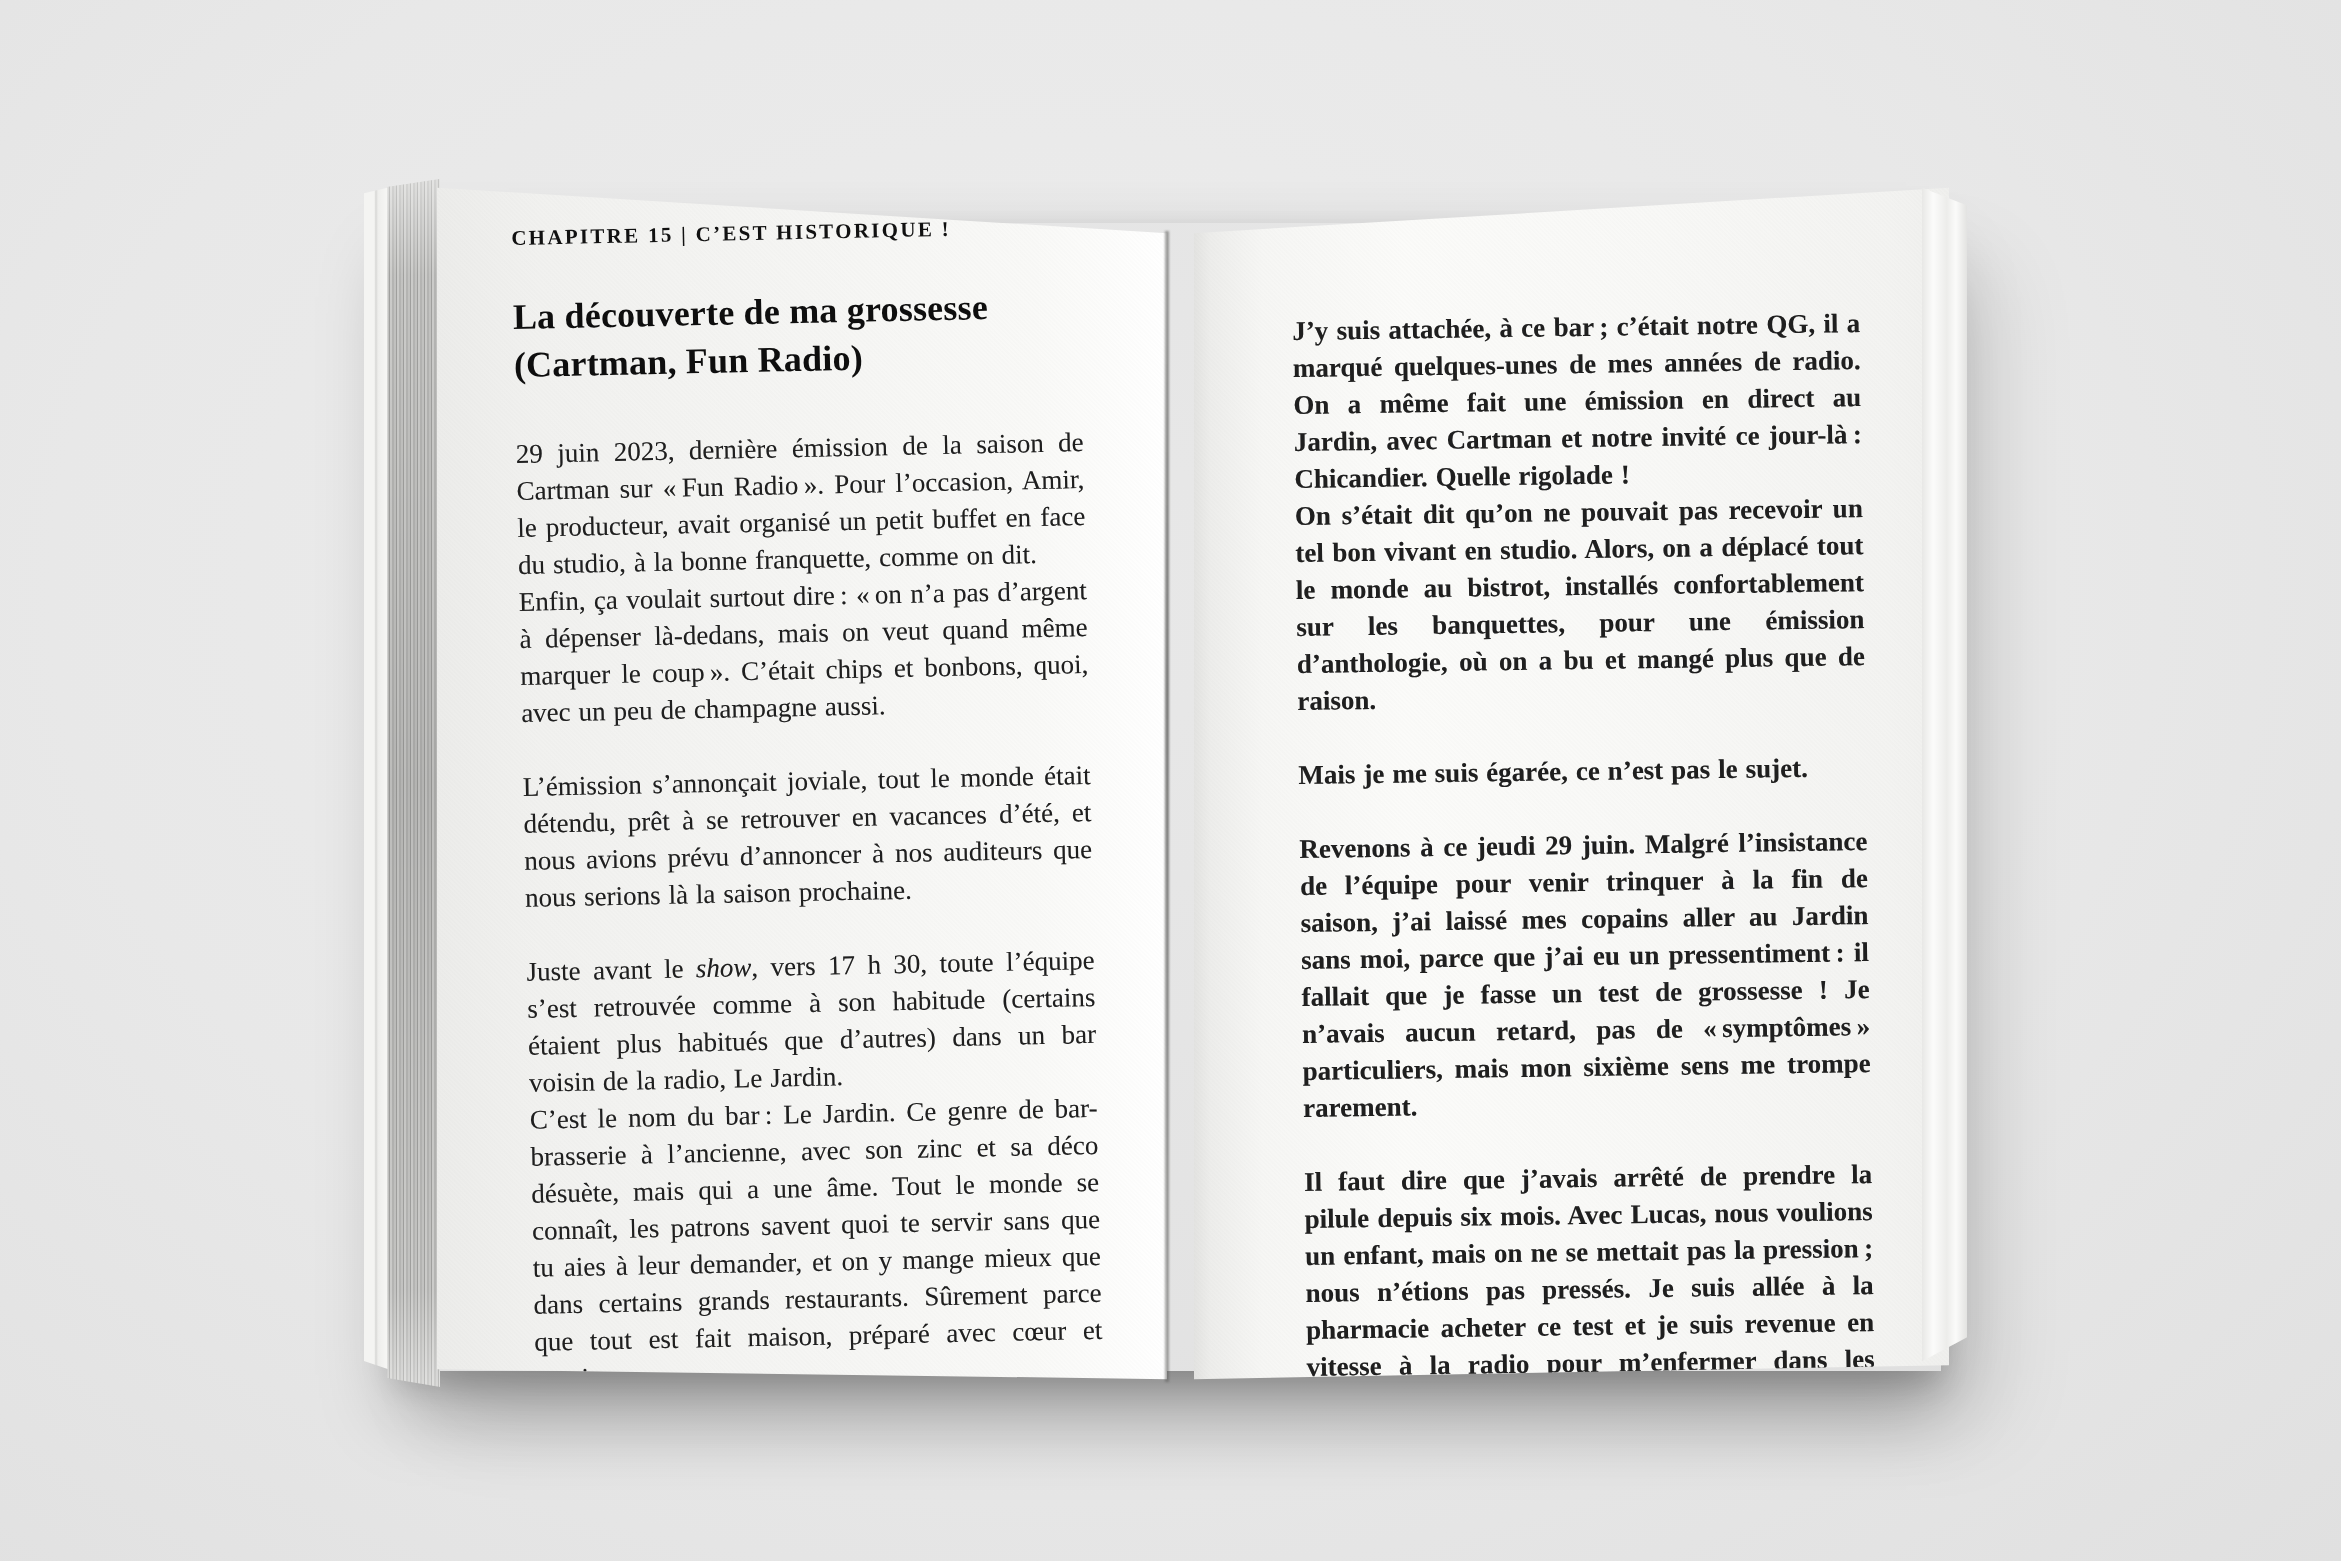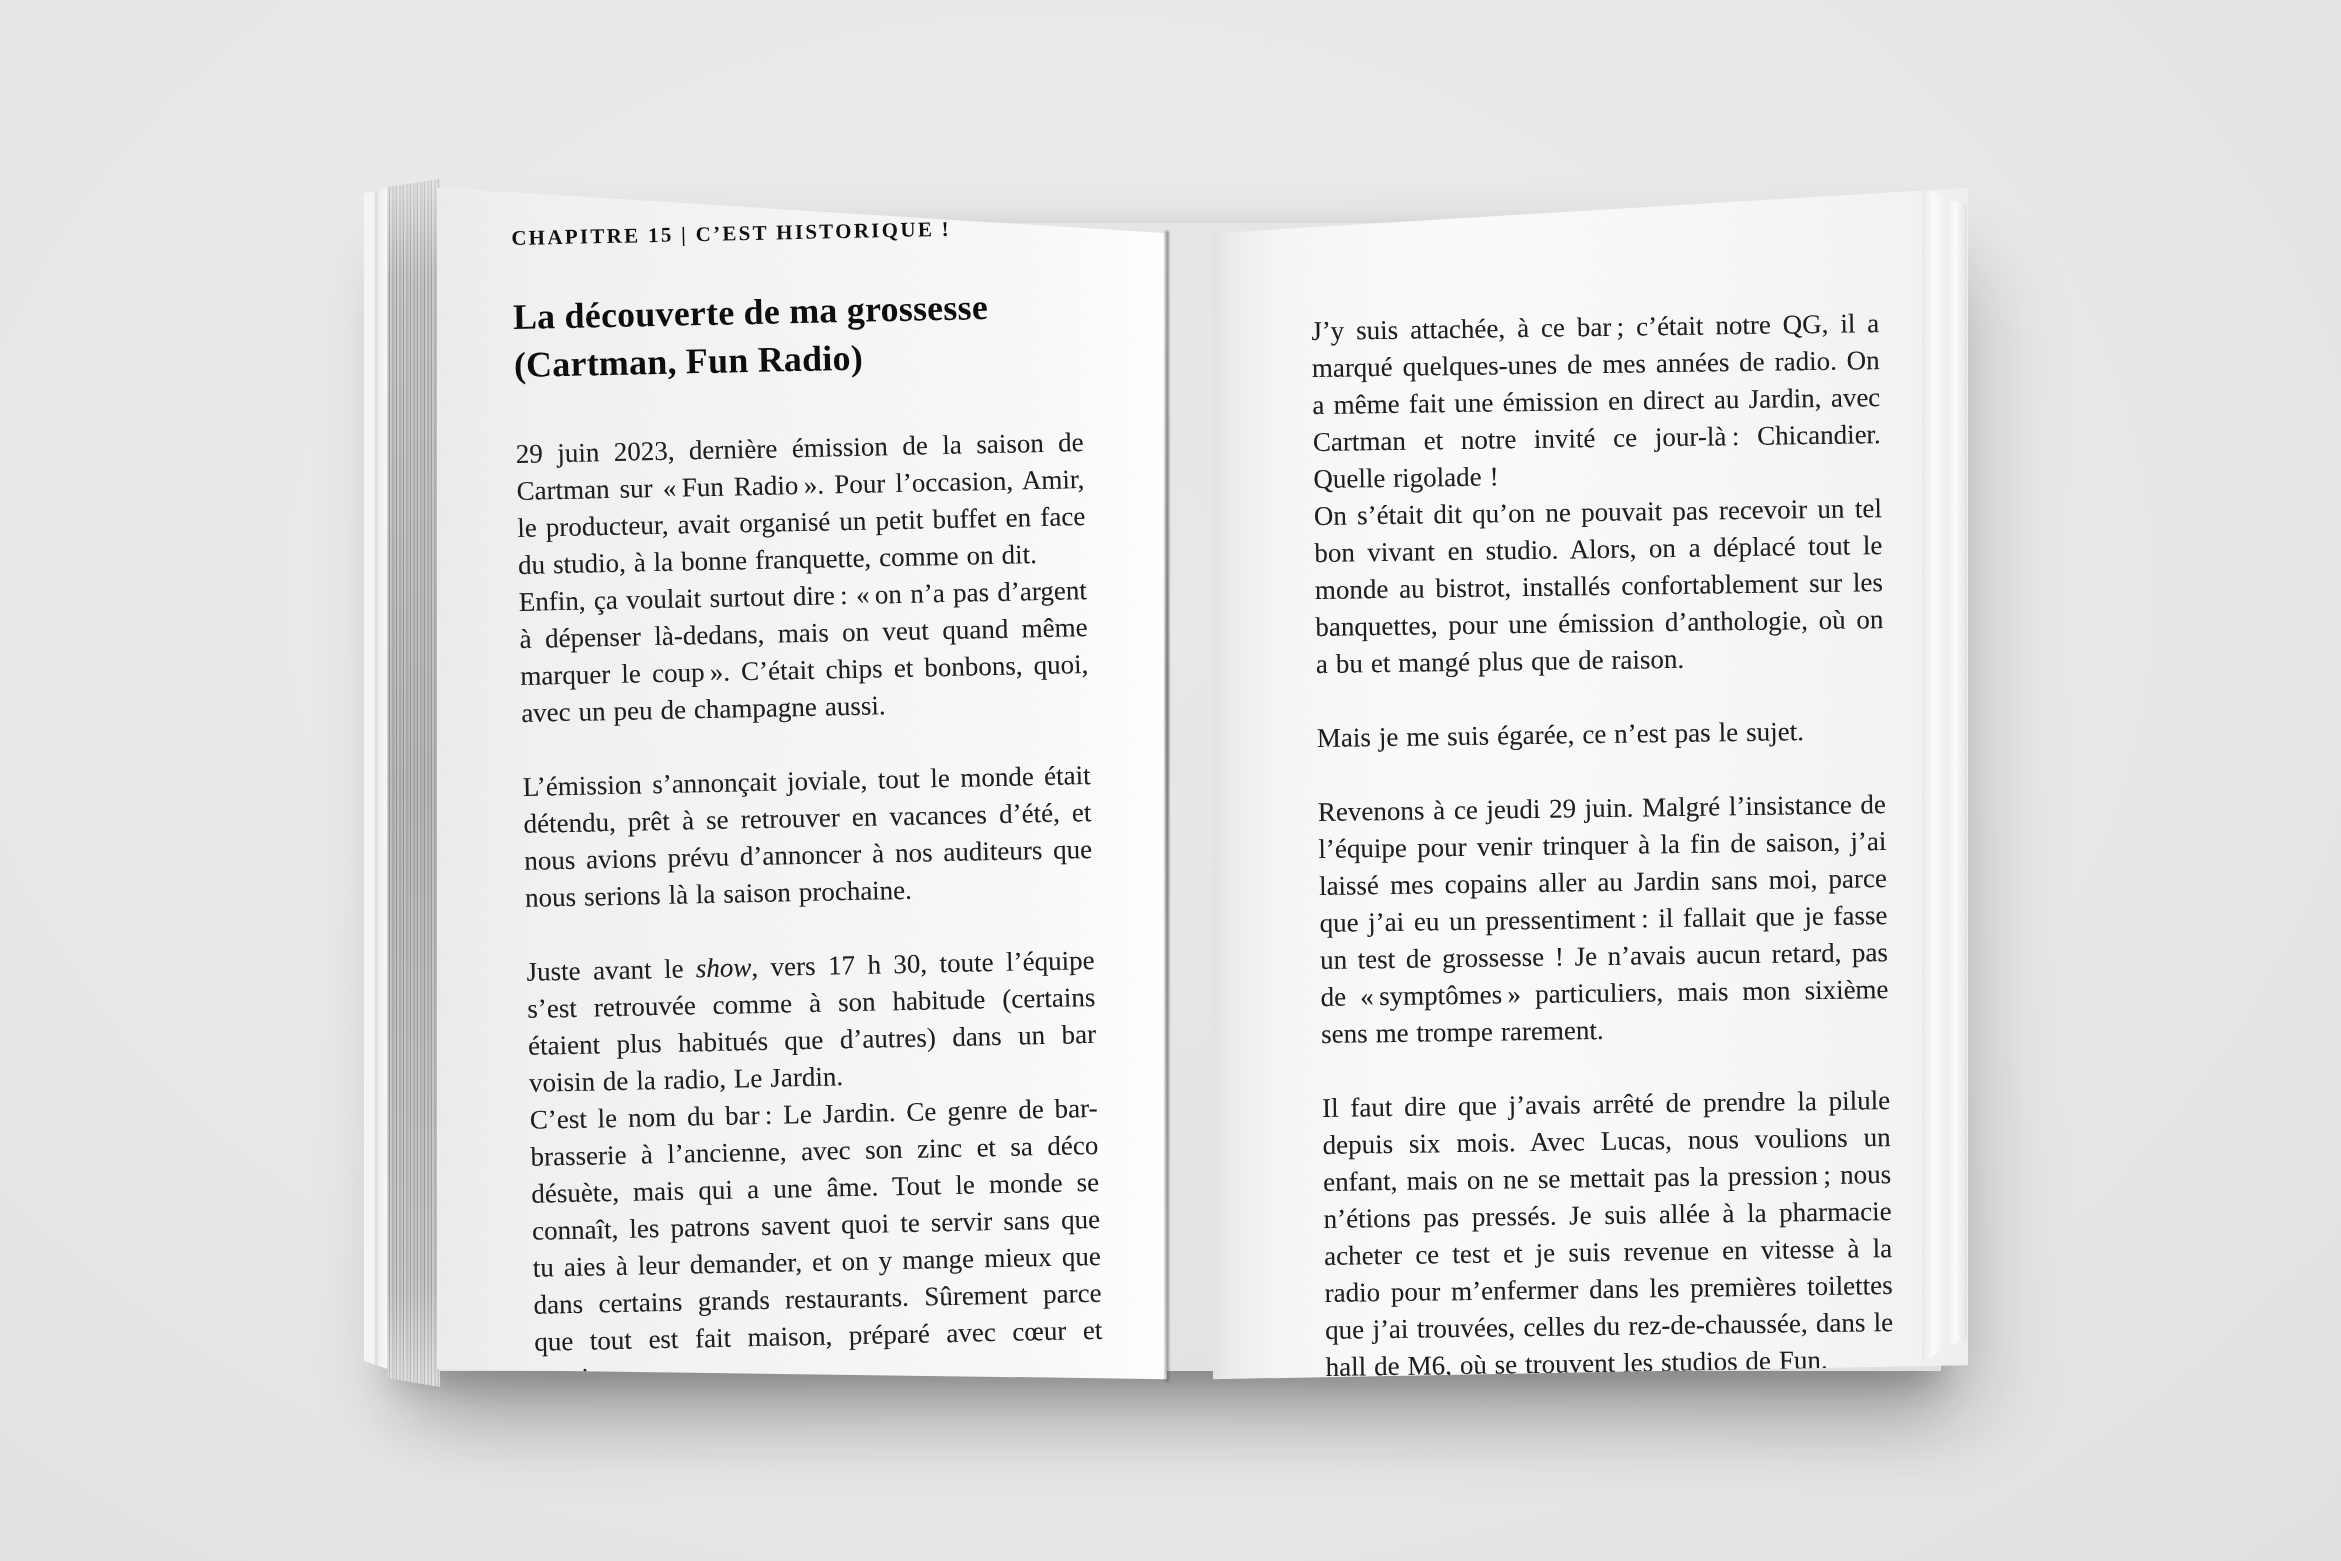--- a/index.html
+++ b/index.html
@@ -33,23 +33,24 @@
   }
   .page {
     position: absolute; top: 6.2px; height: 1210px;
   }
   .page.left {
     left: 73px; width: 730px;
     background: linear-gradient(90deg, #ececea 0%, #f1f1ef 14%, #f5f5f3 50%, #f9f9f7 82%, #fdfdfc 94%, #ffffff 100%);
     clip-path: polygon(0 5.5px, 730px 51px, 730px 1197px, 0 1187px);
   }
   .page.right {
-    left: 849px; width: 755px;
+    left: 830px; width: 755px;
     background: linear-gradient(90deg, #e3e3e1 0%, #ededeb 2.2%, #f6f6f4 9%, #fbfbf9 28%, #f8f8f6 62%, #f3f3f1 92%, #efefed 100%);
     clip-path: polygon(0 51px, 755px 5.5px, 755px 1183px, 0 1197px);
+    font-weight: bold;
   }
   .page .grain {
     position: absolute; inset: 0;
     background: repeating-linear-gradient(45deg, rgba(0,0,0,0.006) 0 1.6px, rgba(255,255,255,0.006) 1.6px 3.1px);
     pointer-events: none;
   }
   .gutter-shadow {
     position: absolute; left: 801px; top: 55px; width: 3.9px; height: 1151px;
     background: linear-gradient(180deg, rgba(90,90,88,0.55) 0%, rgba(60,60,58,0.65) 40%, rgba(90,90,88,0.5) 100%);
     filter: blur(0.8px);

